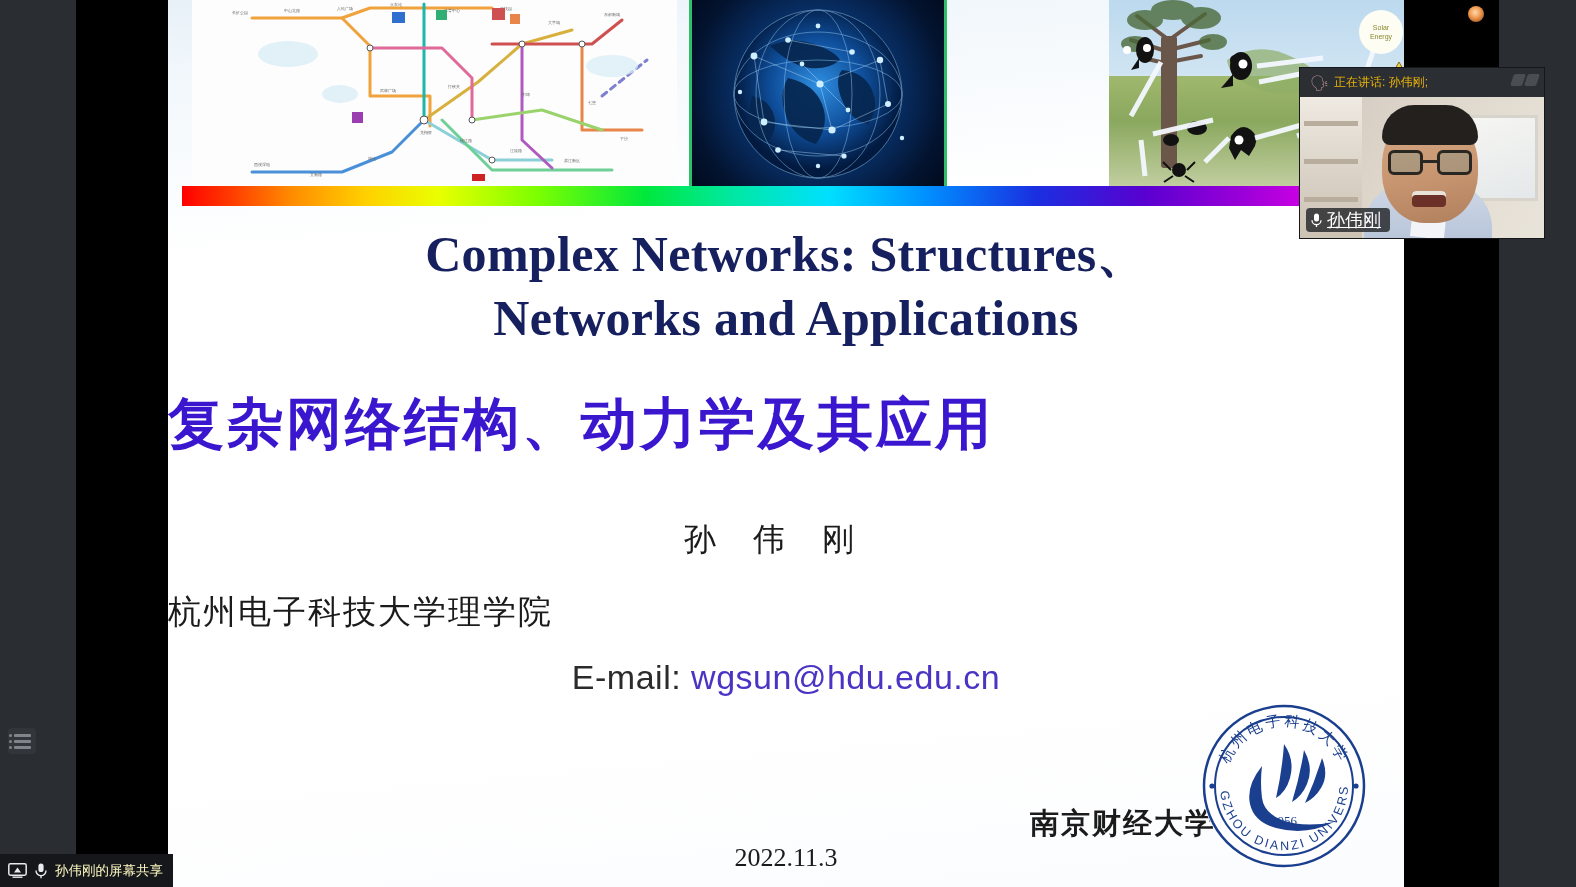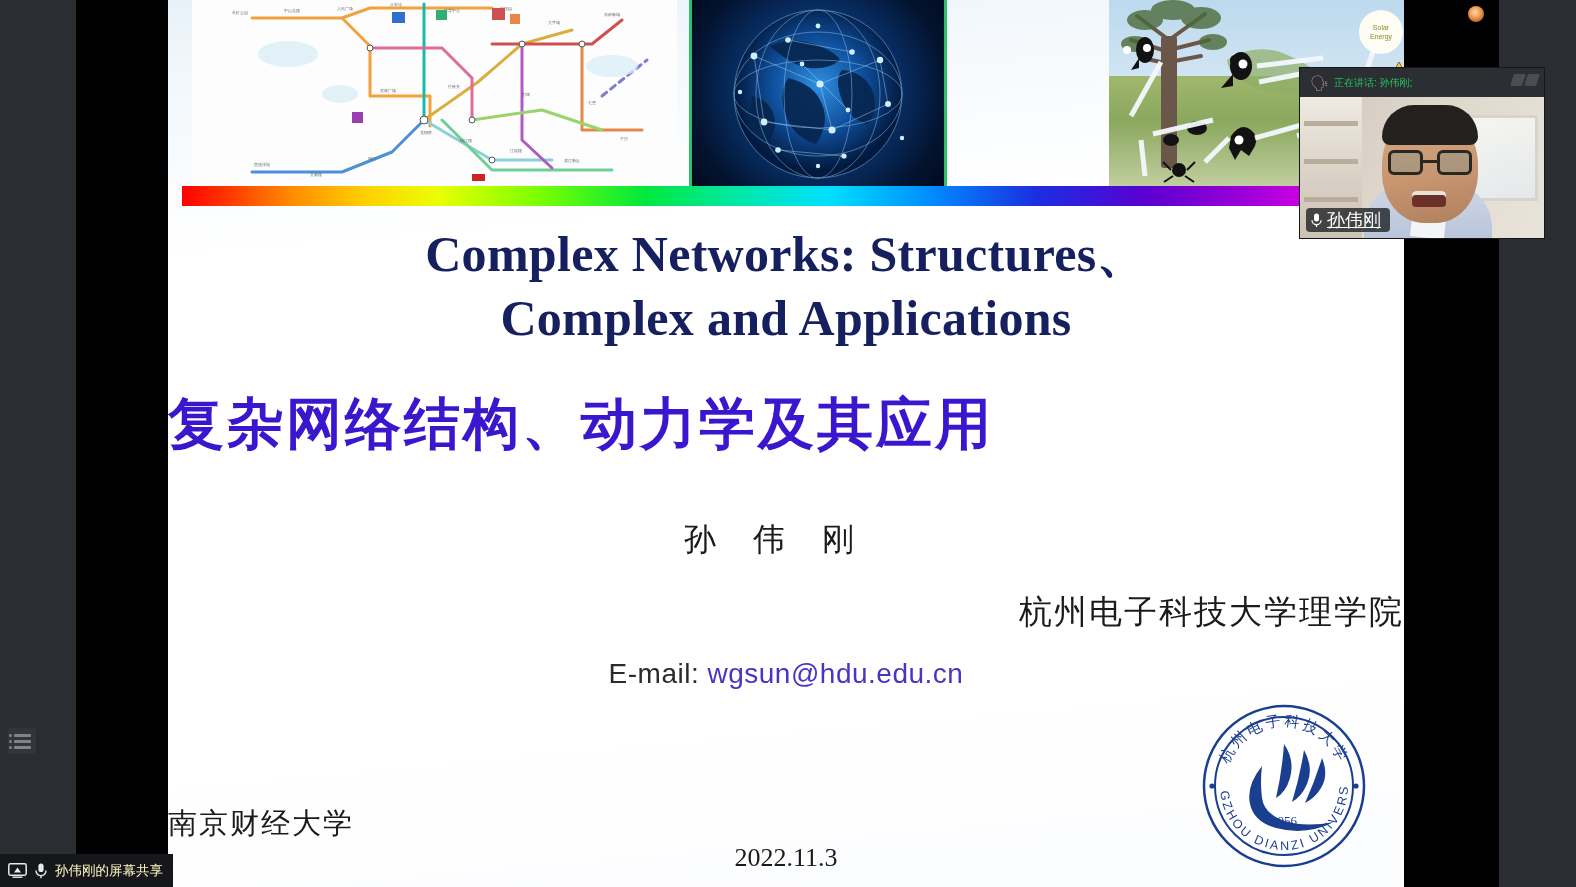--- a/index.html
+++ b/index.html
@@ -61,42 +61,42 @@
 
   
   .title-en { position:absolute; left:0; top:222px; width:1236px; text-align:center;
       font-family:"Liberation Serif", serif; font-weight:bold; font-size:50px; line-height:64px;
       color:#16205e; letter-spacing:.3px; }
   .title-cn { position:absolute; left:0; top:388px; width:1420px; 
       font-family:"Liberation Serif", serif; font-weight:bold; font-size:56px; line-height:72px;
       color:#3a17cf; letter-spacing:3px; }
   .author { position:absolute; left:0; top:518px; width:1216px; text-align:center;
       font-size:32px; color:#1b1b1b; letter-spacing:14px; }
-  .affil { position:absolute; left:0; top:590px; width:1236px; text-align:right;
+  .affil { position:absolute; left:0; top:590px; width:1236px; text-align:left;
       font-size:33px; color:#1b1b1b; letter-spacing:2px; }
   .email { position:absolute; left:0; top:658px; width:1236px; text-align:center;
-      font-size:28px; color:#2b2b2b; letter-spacing:.5px; }
+      font-size:34px; color:#2b2b2b; letter-spacing:.5px; }
   .email .addr { color:#4b34c4; }
-  .host { position:absolute; left:0; top:804px; width:1048px; text-align:left;
-      font-size:29px; color:#1b1b1b; letter-spacing:2px; }
+  .host { position:absolute; left:0; top:804px; width:1048px; text-align:right;
+      font-size:29px; color:#1b1b1b; letter-spacing:2px;font-weight:bold; }
   .date { position:absolute; left:0; top:843px; width:1236px; text-align:center;
       font-family:"Liberation Serif", serif; font-size:26px; color:#1b1b1b; }
 
   
   .logo { position:absolute; left:1030px; top:700px; width:172px; height:172px; }
 
   
   .pip { position:absolute; left:1300px; top:68px; width:244px; height:170px;
          background:#1f2226; box-shadow:0 0 0 1px #15171a; }
   .pip-head { position:relative; height:29px; background:#2b2e33;
               display:flex; align-items:center; padding:0 6px; }
   .spk-icon { width:20px; height:18px; position:relative; flex:0 0 auto; margin-right:8px; }
   .spk-icon .bolt { position:absolute; left:4px; top:1px; font-size:15px; color:#b08a8a;
                     line-height:16px; transform:rotate(-8deg); }
-  .pip-title { font-size:10px; color:#22c55e; white-space:nowrap; }
+  .pip-title { font-size:12px; color:#eab308; white-space:nowrap; }
   .chev { position:absolute; right:6px; top:6px; display:flex; gap:2px; }
   .chev span { display:block; width:12px; height:12px; background:#4a4e53;
                transform:skewX(-18deg); border-radius:2px; }
   .pip-video { position:relative; width:244px; height:141px; overflow:hidden;
                background:linear-gradient(120deg,#cfc6bd 0%,#ded6cb 40%,#e9e4da 100%); }
   .pv-wallL { position:absolute; left:0; top:0; width:62px; height:141px;
               background:linear-gradient(180deg,#efeae2 0%,#d8d0c4 60%,#cdc3b4 100%); }
   .pv-shelf { position:absolute; left:4px; width:54px; height:5px; background:#b9ae9e; }
   .pv-win { position:absolute; right:6px; top:18px; width:78px; height:86px;
             background:linear-gradient(160deg,#f6f6f2 0%,#e4e8ea 100%); border:3px solid #d7d4cc; }
@@ -328,21 +328,21 @@
             <rect x="0" y="26" width="56" height="10" fill="#9ad36c" stroke="#8a6a10" stroke-width="1"></rect>
           </g>
         </svg>
       </div>
     </div>
 
     <div class="rainbow"></div>
 
     <div class="title-en">
       <div>Complex Networks: Structures、</div>
-      <div>Complex and Applications</div>
+      <div>Networks and Applications</div>
     </div>
 
     <div class="title-cn">复杂网络结构、动力学及其应用</div>
     <div class="author">孙 伟 刚</div>
     <div class="affil">杭州电子科技大学理学院</div>
 
     <div class="email">
       <span>E-mail:</span>
       <span class="addr">wgsun@hdu.edu.cn</span>
     </div>

